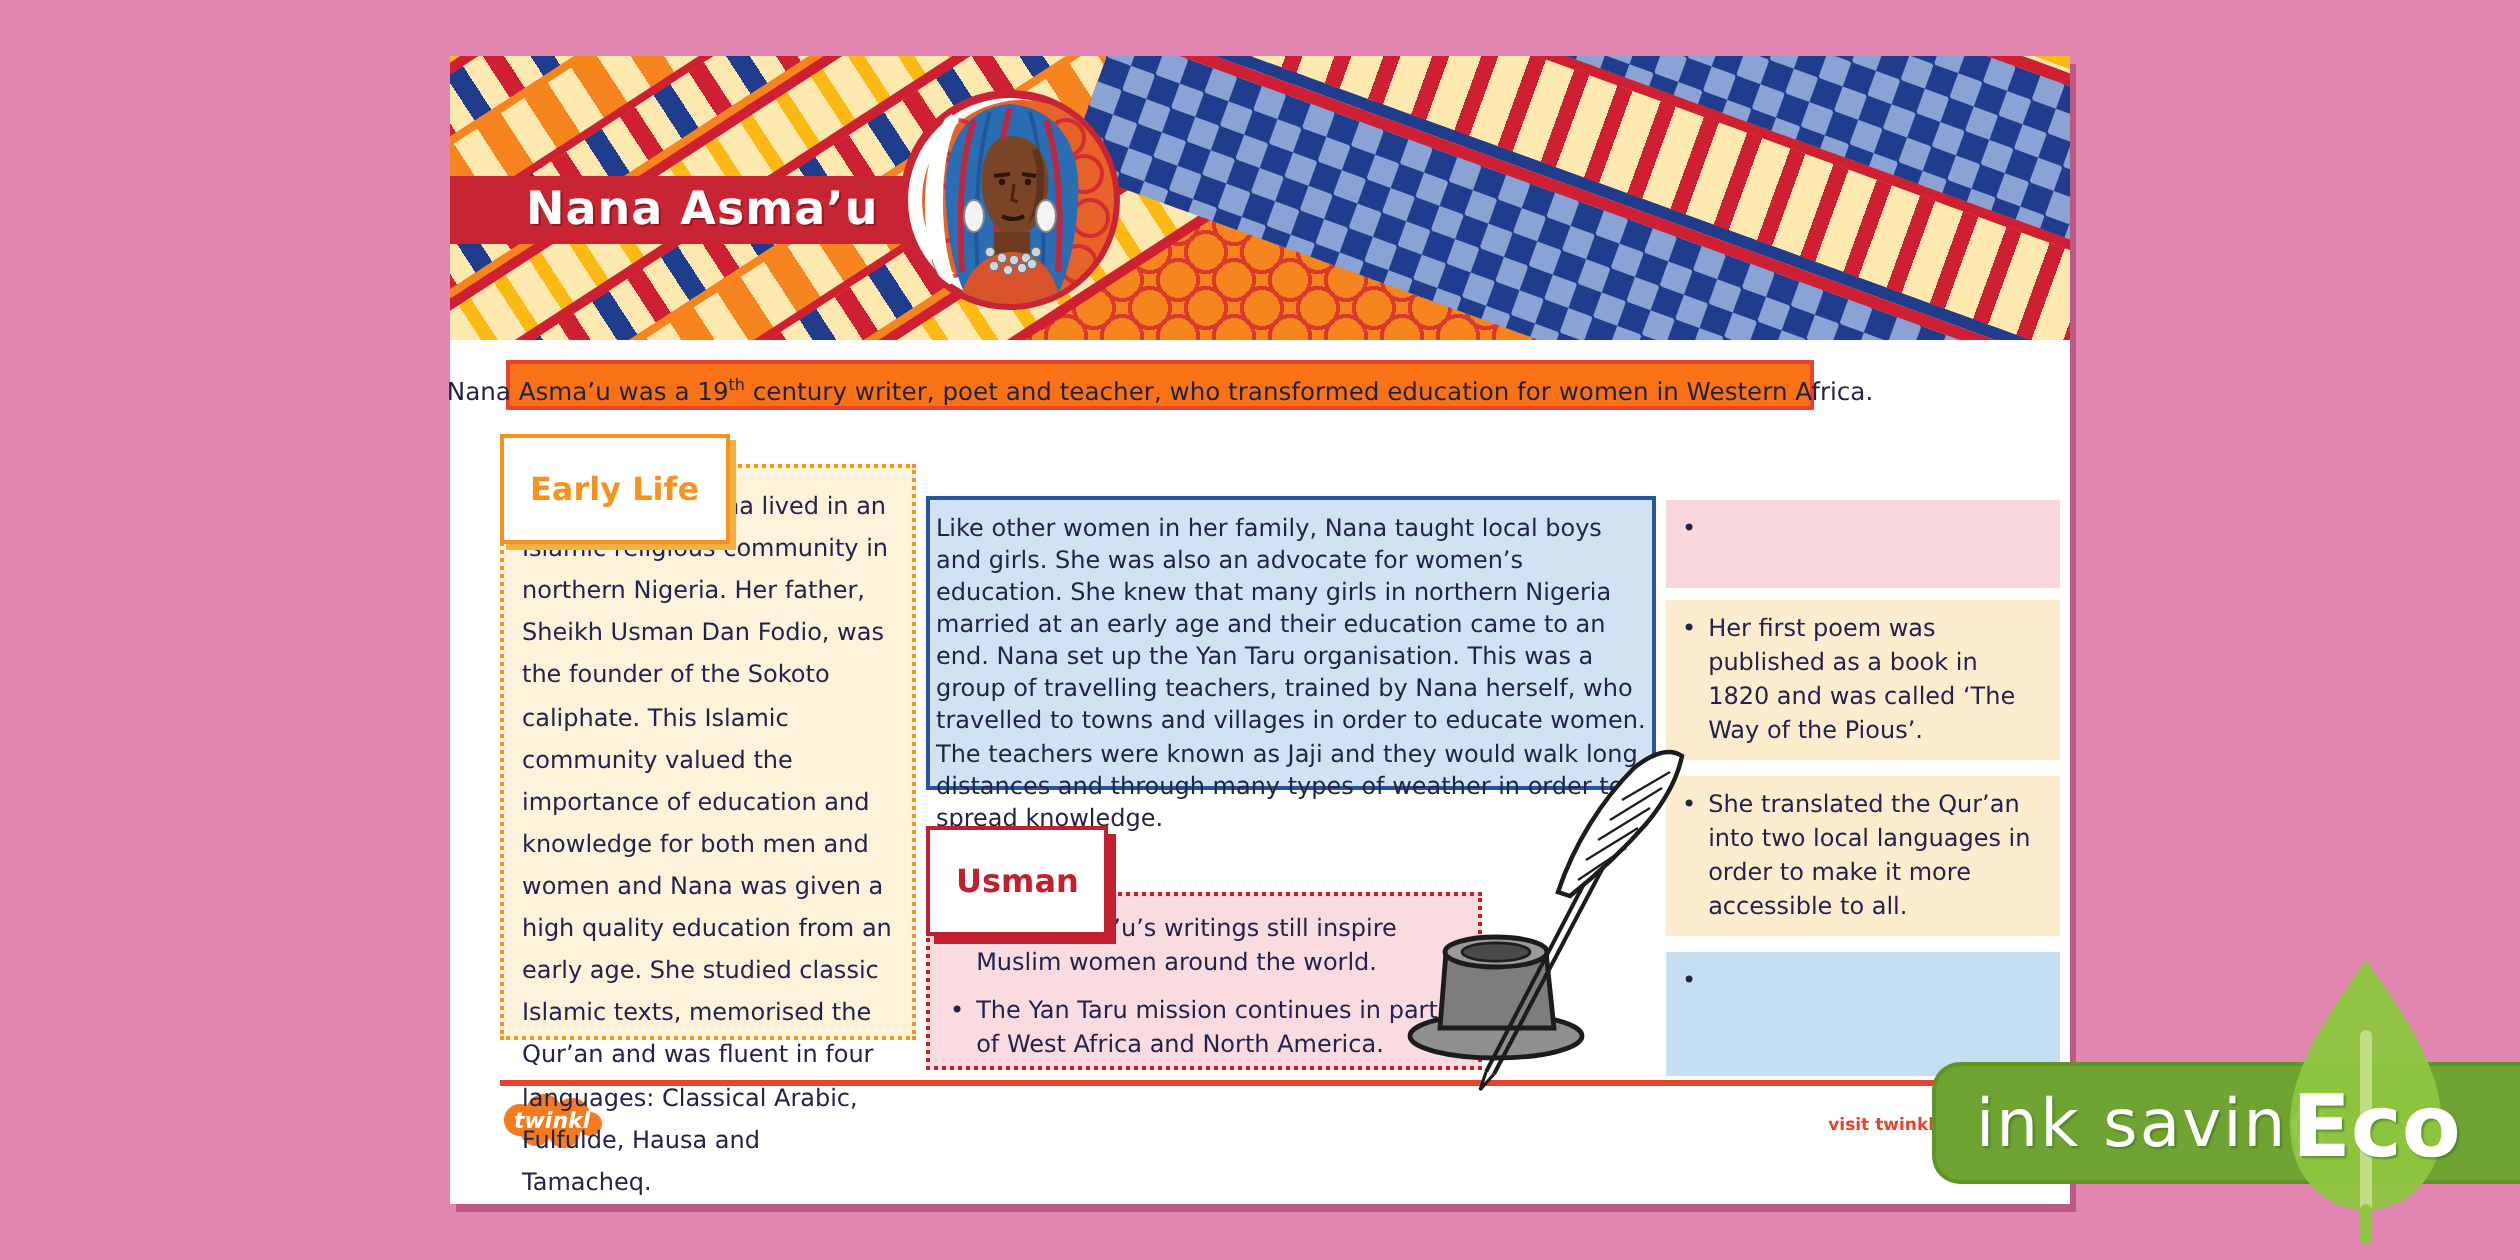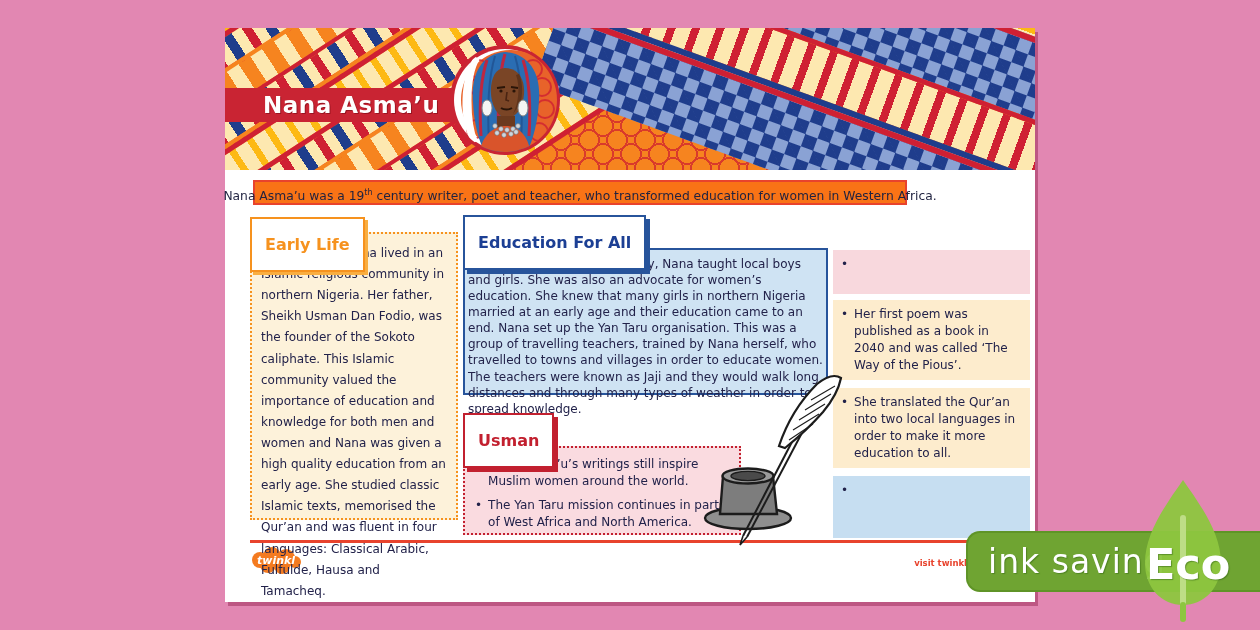--- a/index.html
+++ b/index.html
@@ -254,23 +254,20 @@
     <span><span>Nana Asma’u was a 19</span><sup>th</sup><span> century writer, poet and teacher, who transformed education for women in Western Africa.</span></span>
   </div>
 
   <div class="sec-head head-orange" style="left:25px; top:189px;">
     <span>Early Life</span>
   </div>
   <div class="body-box early-body">
     <span>Born in 1793, Nana lived in an Islamic religious community in northern Nigeria. Her father, Sheikh Usman Dan Fodio, was the founder of the Sokoto caliphate. This Islamic community valued the importance of education and knowledge for both men and women and Nana was given a high quality education from an early age. She studied classic Islamic texts, memorised the Qur’an and was fluent in four languages: Classical Arabic, Fulfulde, Hausa and Tamacheq.</span>
   </div>
 
-  <div class="sec-head head-blue" style="left:238px; top:187px;">
-    <span>Education For All</span>
-  </div>
   <div class="body-box edu-body">
     <span>Like other women in her family, Nana taught local boys and girls. She was also an advocate for women’s education. She knew that many girls in northern Nigeria married at an early age and their education came to an end. Nana set up the Yan Taru organisation. This was a group of travelling teachers, trained by Nana herself, who travelled to towns and villages in order to educate women. The teachers were known as Jaji and they would walk long distances and through many types of weather in order to spread knowledge.</span>
   </div>
 
   <div class="sec-head head-red" style="left:238px; top:385px;">
     <span>Usman</span>
   </div>
   <div class="body-box legacy-body">
     <div class="bullet-row">
       <span class="dot">•</span>
@@ -280,25 +277,25 @@
       <span class="dot">•</span>
       <span>The Yan Taru mission continues in parts of West Africa and North America.</span>
     </div>
   </div>
 
   <div class="card card1 c-pink">
     <span class="dot">•</span>
   </div>
   <div class="card card2 c-cream">
     <span class="dot">•</span>
-    <span>Her first poem was published as a book in 2040 and was called ‘The Way of the Pious’.</span>
+    <span>Her first poem was published as a book in 1820 and was called ‘The Way of the Pious’.</span>
   </div>
   <div class="card card3 c-cream">
     <span class="dot">•</span>
-    <span>She translated the Qur’an into two local languages in order to make it more education to all.</span>
+    <span>She translated the Qur’an into two local languages in order to make it more accessible to all.</span>
   </div>
   <div class="card card4 c-blue">
     <span class="dot">•</span>
   </div>
 
   <svg class="quill" viewBox="0 0 152 182">
 
     <ellipse cx="55" cy="150" rx="43" ry="11" fill="#8f8f8f" stroke="#1c1c1c" stroke-width="2.4"></ellipse>
 
     <path d="M30 108 L27 146 L84 146 L80 108 Z" fill="#7d7d7d" stroke="#1c1c1c" stroke-width="2.4"></path>

